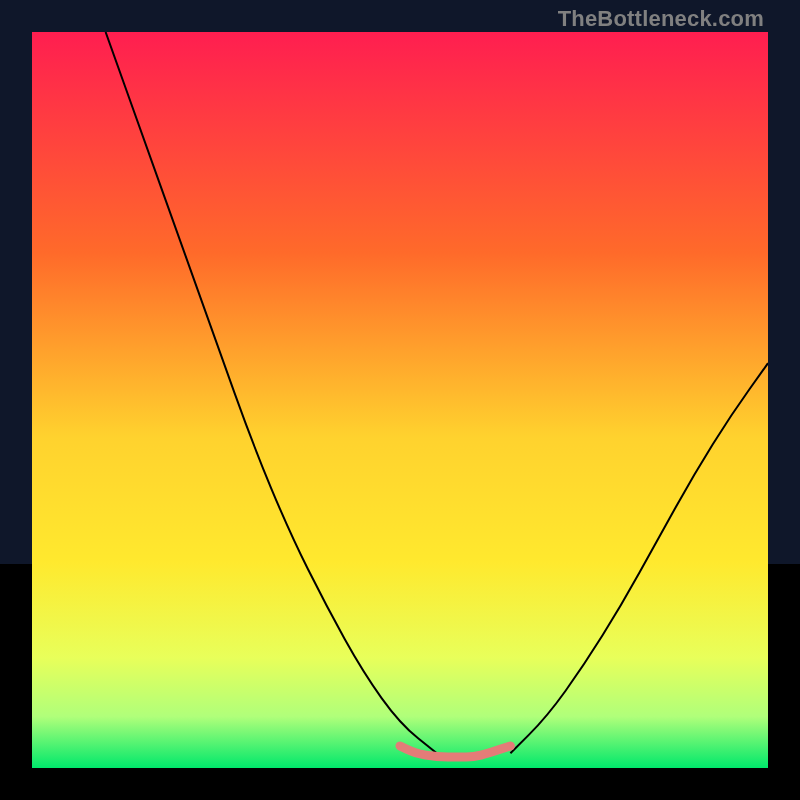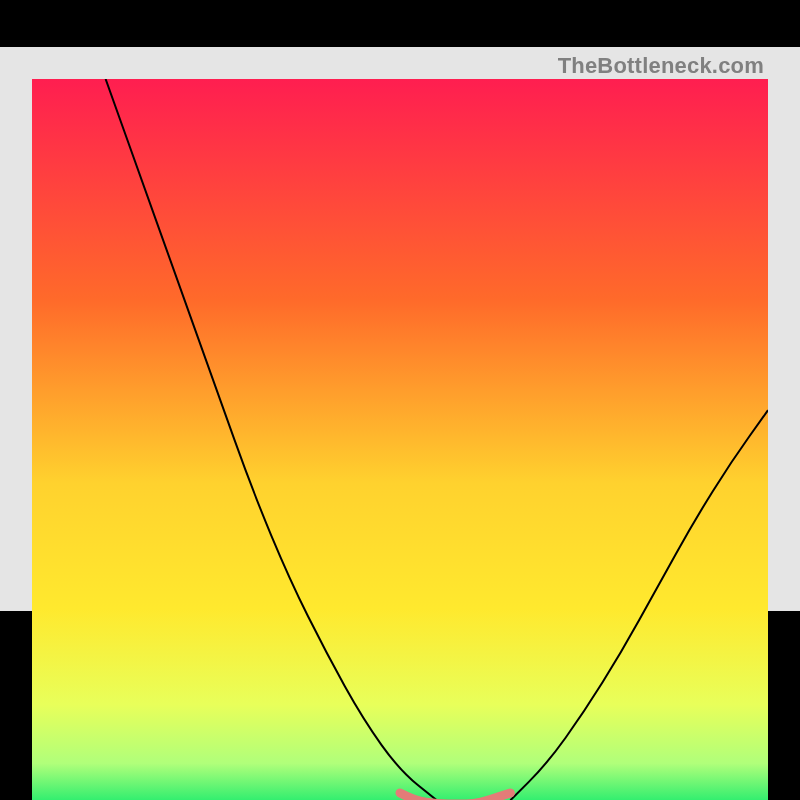--- a/index.html
+++ b/index.html
@@ -7,22 +7,21 @@
     padding: 0;
     width: 800px;
     height: 800px;
     background: #000;
     overflow: hidden;
   }
   .canvas {
     position: relative;
     width: 800px;
     height: 564px;
-    background: #e5e5e5;
-    margin-top: 47px;
+    background: #0f172a;
   }
   .plot-area {
     position: absolute;
     left: 32px;
     top: 32px;
     width: 736px;
     height: 736px;
     overflow: hidden;
   }
   .gradient {

